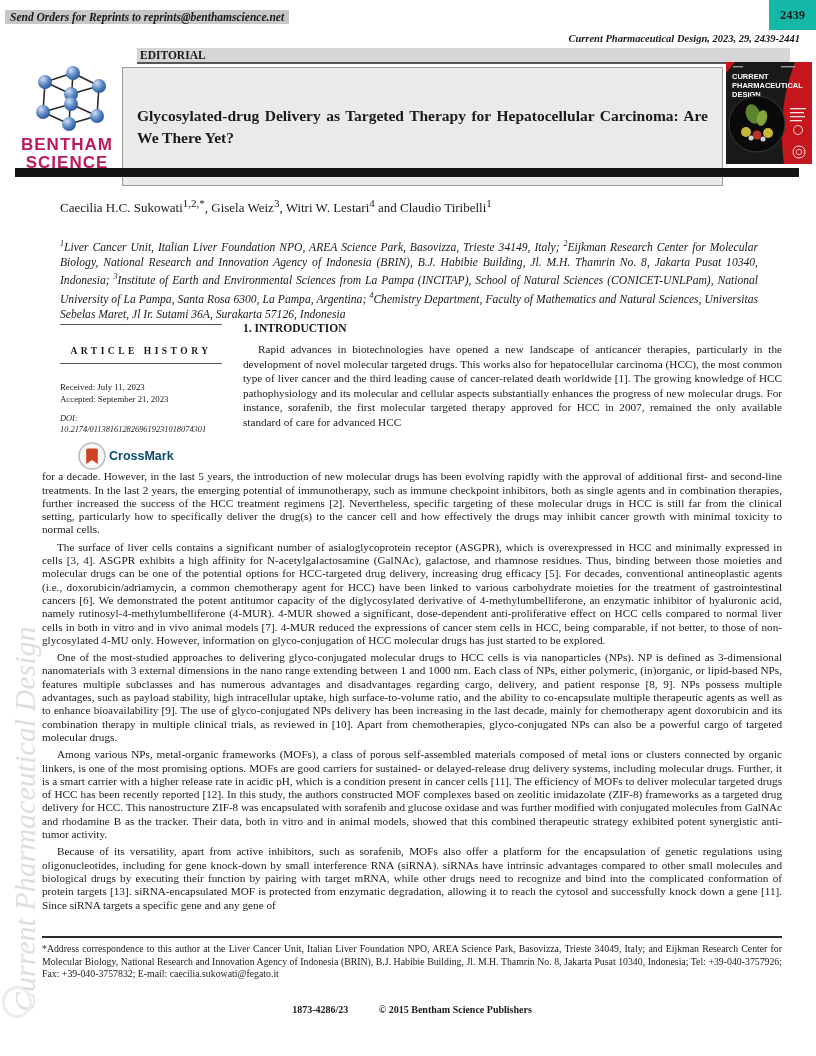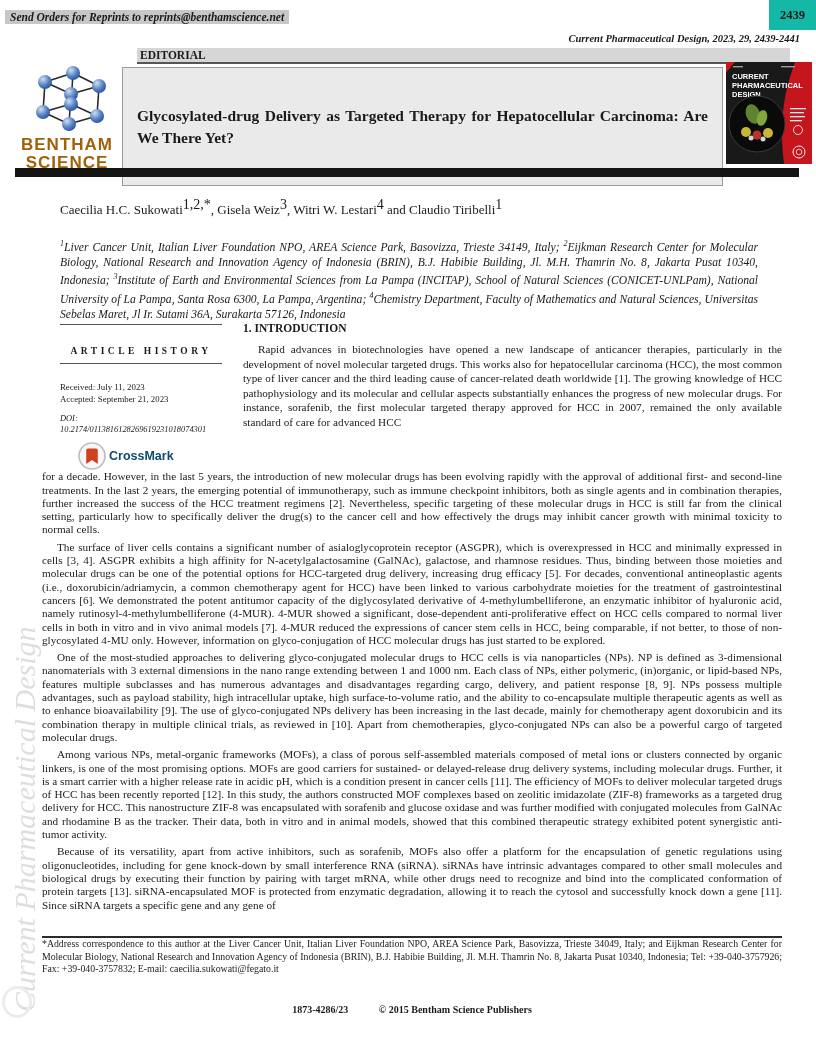--- a/index.html
+++ b/index.html
@@ -26,33 +26,33 @@
   }
   .editorial-band {
     position:absolute; top:48px; left:137px; right:26px; height:16px;
     background:#d6d6d6; border-bottom:2px solid #555;
     font-weight:bold; font-size:11.5px; padding-left:3px; line-height:14px;
   }
   
   .bentham-logo { position:absolute; top:64px; left:14px; width:106px; text-align:center; }
   .logo-text {
     font-family:"Liberation Sans", sans-serif; font-weight:bold;
-    color:#a16207; font-size:17px; line-height:18px; letter-spacing:1px;
+    color:#be185d; font-size:17px; line-height:18px; letter-spacing:1px;
   }
   .title-box {
     position:absolute; top:67px; left:122px; width:601px; height:119px;
     background:#eaeaea; border:1px solid #9a9a9a;
     display:flex; align-items:center; padding:0 14px;
   }
   .title-box h1 { font-size:15.5px; line-height:22px; text-align:justify; font-weight:bold; }
   .cover { position:absolute; top:62px; right:4px; width:86px; height:102px; }
   .black-bar { position:absolute; top:168px; left:15px; right:17px; height:9px; background:#141414; }
   
   .authors { position:absolute; top:197px; left:60px; right:60px; font-size:13px; }
-  .authors sup { font-size:14px; }
+  .authors sup { font-size:11px; }
   .affiliations {
     position:absolute; top:237px; left:60px; right:58px;
     font-style:italic; font-size:11.6px; line-height:14.8px; text-align:justify;
   }
   .affiliations sup { font-size:8px; }
   
   .main { position:absolute; top:322px; left:42px; width:740px; font-size:11.2px; line-height:13.3px; }
   .two-col { display:flex; }
   .col-left { width:201px; flex-shrink:0; padding:2px 8px 0 18px; }
   .col-right { flex:1; }
@@ -63,21 +63,21 @@
   }
   .ah-meta { font-size:8.8px; line-height:11.5px; }
   .ah-doi { font-size:8.4px; font-style:italic; line-height:10.5px; margin-top:9px; width:170px; word-wrap:break-word; }
   .crossmark { display:flex; align-items:center; margin:7px 0 0 18px; cursor:pointer; }
   .crossmark-label { font-family:"Liberation Sans", sans-serif; font-weight:bold; font-size:12.5px; color:#0c4a6e; margin-left:3px; }
   .intro-heading { font-weight:bold; font-size:11.5px; margin-bottom:7px; }
   .col-right p { text-align:justify; line-height:14.5px; text-indent:15px; }
   .main .bodyp { text-align:justify; margin-top:4px; text-indent:15px; }
   .main .bodyp.noindent { text-indent:0; margin-top:0; }
   
-  .footnote-block { position:absolute; top:936px; left:42px; width:740px; border-top:2px solid #2b2b2b; }
+  .footnote-block { position:absolute; top:936px; left:42px; width:740px; border-top:2px solid #2b2b2b; padding-top:5px; }
   .footnote-block p { font-size:9.8px; line-height:12.6px; text-align:justify; }
   .page-footer {
     position:absolute; top:1004px; left:42px; width:740px; text-align:center;
     font-weight:bold; font-size:10px;
   }
   .page-footer span { margin:0 14px; }
   
   .watermark {
     position:absolute; top:1012px; left:8px;
     transform:rotate(-90deg); transform-origin:0 0;

